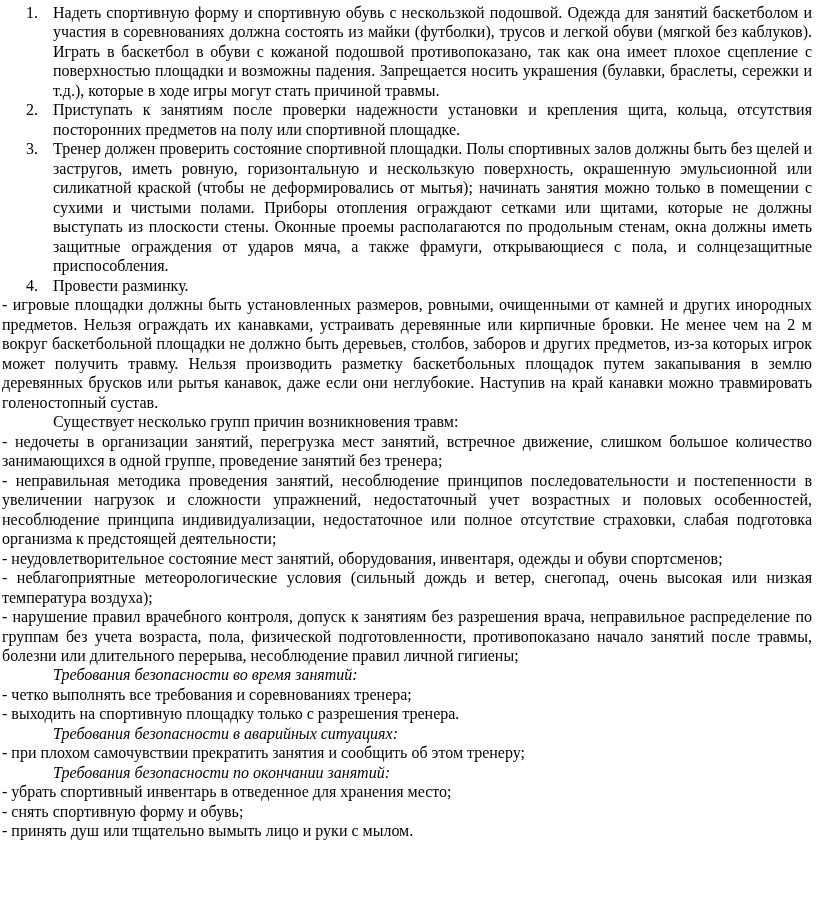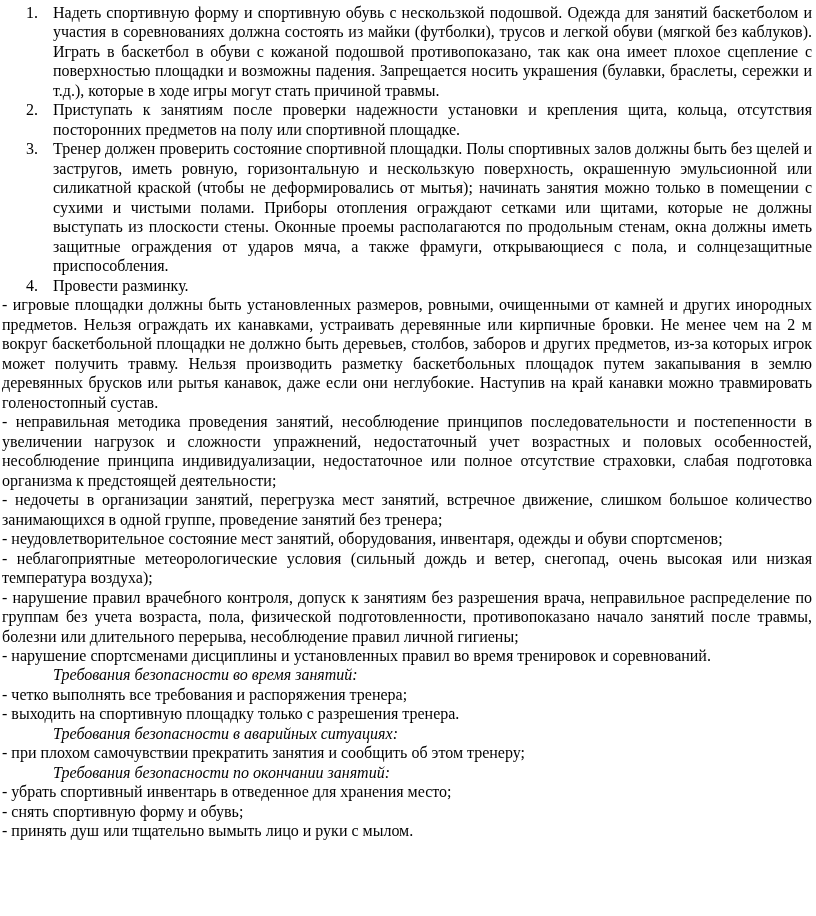--- a/index.html
+++ b/index.html
@@ -54,28 +54,28 @@
 </head>
 <body>
 
 <div class="page">
   <div id="doc">
       <div class="block numbered"><span class="num">1.</span><span>Надеть спортивную форму  и спортивную обувь с нескользкой подошвой. Одежда для занятий баскетболом и участия в соревнованиях должна состоять из майки (футболки), трусов и легкой обуви (мягкой без каблуков). Играть в баскетбол в обуви с кожаной подошвой противопоказано, так как она имеет плохое сцепление с поверхностью площадки и возможны падения. Запрещается носить украшения (булавки, браслеты, сережки и т.д.), которые в ходе игры могут стать причиной травмы.</span></div>
       <div class="block numbered"><span class="num">2.</span><span>Приступать к занятиям после проверки надежности установки и крепления щита, кольца, отсутствия посторонних предметов на полу или спортивной площадке.</span></div>
       <div class="block numbered"><span class="num">3.</span><span>Тренер должен проверить состояние спортивной площадки. Полы спортивных залов должны быть без щелей и застругов, иметь ровную, горизонтальную и нескользкую поверхность, окрашенную эмульсионной или силикатной краской (чтобы не деформировались от мытья); начинать занятия можно только в помещении с сухими и чистыми полами. Приборы отопления ограждают сетками или щитами, которые не должны выступать из плоскости стены. Оконные проемы располагаются по продольным стенам, окна должны иметь защитные ограждения от ударов мяча, а также фрамуги, открывающиеся с пола, и солнцезащитные приспособления.</span></div>
       <div class="block numbered"><span class="num">4.</span><span>Провести разминку.</span></div>
       <p class="block dash">- игровые площадки должны быть установленных размеров, ровными, очищенными от камней и других инородных предметов. Нельзя ограждать их канавками, устраивать деревянные или кирпичные бровки. Не менее чем на 2 м вокруг баскетбольной площадки не должно быть деревьев, столбов, заборов и других предметов, из-за которых игрок может получить травму. Нельзя производить разметку баскетбольных площадок путем закапывания в землю деревянных брусков или рытья канавок, даже если они неглубокие. Наступив на край канавки можно травмировать голеностопный сустав.</p>
+      <p class="block indent">Существует несколько групп причин возникновения травм:</p>
+      <p class="block dash">- недочеты в организации занятий, перегрузка мест занятий, встречное движение, слишком большое количество занимающихся в одной группе, проведение занятий без тренера;</p>
       <p class="block dash">- неправильная методика проведения занятий, несоблюдение принципов последовательности и постепенности в увеличении нагрузок и сложности  упражнений, недостаточный учет возрастных и половых особенностей, несоблюдение принципа индивидуализации, недостаточное или полное отсутствие страховки, слабая подготовка организма к предстоящей деятельности;</p>
-      <p class="block dash">- недочеты в организации занятий, перегрузка мест занятий, встречное движение, слишком большое количество занимающихся в одной группе, проведение занятий без тренера;</p>
       <p class="block dash">- неудовлетворительное состояние мест занятий, оборудования, инвентаря, одежды и обуви спортсменов;</p>
       <p class="block dash">- неблагоприятные метеорологические условия (сильный дождь и ветер, снегопад, очень высокая или низкая температура воздуха);</p>
       <p class="block dash">- нарушение правил врачебного контроля, допуск к занятиям без разрешения врача, неправильное распределение по группам без учета возраста, пола, физической подготовленности, противопоказано начало занятий после травмы, болезни или длительного перерыва, несоблюдение правил личной гигиены;</p>
-      <p class="block dash">- нарушение спортсменами дисциплины и установленных правил во время тренировок и соревнований.</p>
       <p class="block heading">Требования безопасности во время занятий:</p>
-      <p class="block dash">- четко выполнять все требования и распоряжения тренера;</p>
+      <p class="block dash">- четко выполнять все требования и соревнованиях тренера;</p>
       <p class="block dash">- выходить на спортивную площадку только с разрешения тренера.</p>
       <p class="block heading">Требования безопасности в аварийных ситуациях:</p>
       <p class="block dash">- при плохом самочувствии прекратить занятия и сообщить об этом тренеру;</p>
       <p class="block heading">Требования безопасности по окончании занятий:</p>
       <p class="block dash">- убрать спортивный инвентарь в отведенное для хранения место;</p>
       <p class="block dash">- снять спортивную форму и обувь;</p>
       <p class="block dash">- принять душ или тщательно вымыть лицо и руки с мылом.</p>
     </div>
 </div>
 

